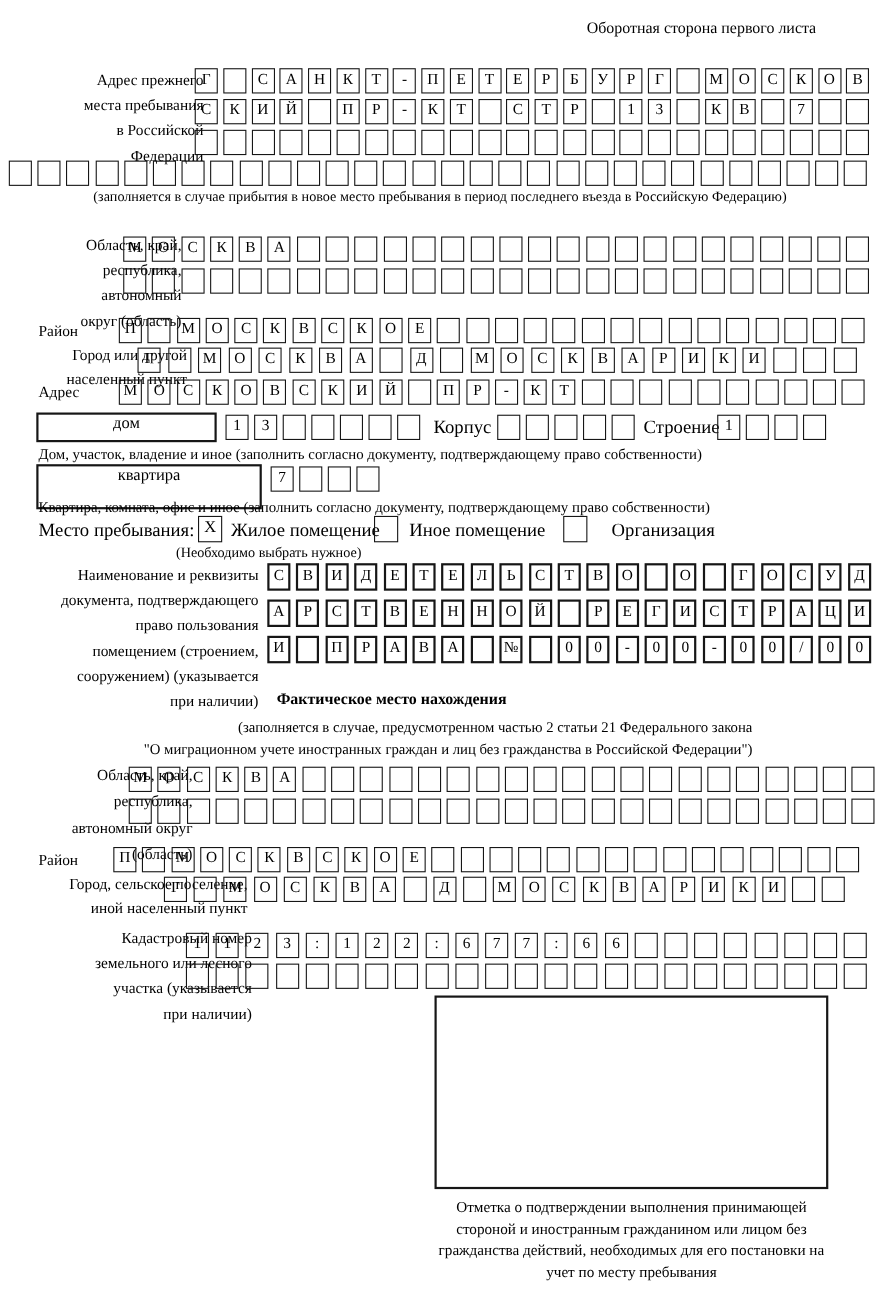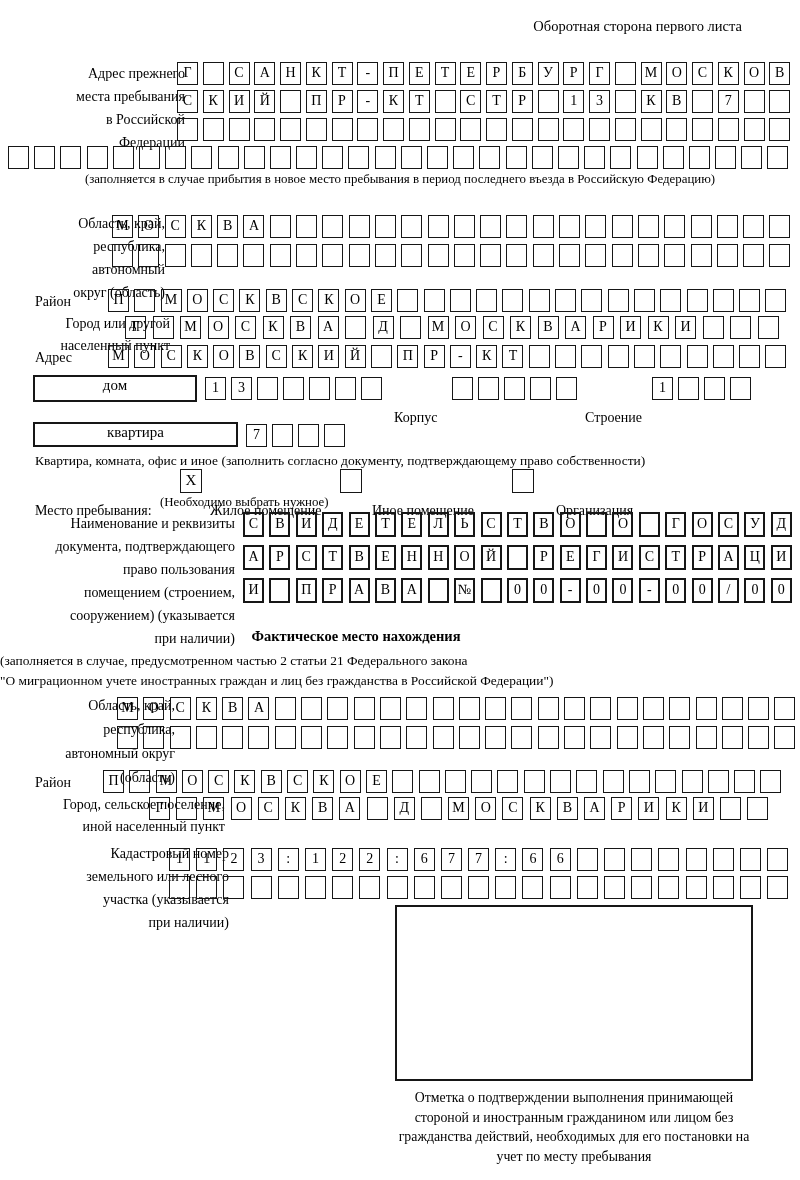--- a/index.html
+++ b/index.html
@@ -12,21 +12,21 @@
   .boxrow{display:flex;}
   .boxrow .cell{box-sizing:border-box;flex:0 0 auto;width:21px;height:23px;
     border:1.6px solid #161616;text-align:center;font-size:14px;line-height:19px;}
   .boxrow.bold .cell{border-width:2px;height:25px;line-height:20px;}
   .g475{gap:4.75px}.g50{gap:5px}.g52{gap:5.2px}.g53{gap:5.3px}
   .g54{gap:5.4px}.g62{gap:6.2px}.g65{gap:6.5px}
   .wide-field{box-sizing:border-box;border:2px solid #161616;display:flex;
     justify-content:center;font-size:15px;}
   .chk{box-sizing:border-box;display:inline-block;width:22px;height:24px;
     border:1.8px solid #161616;text-align:center;font-size:15px;line-height:21px;}
-  .inline-lbl{font-size:14px;margin-top:31px;}
+  .inline-lbl{font-size:17px;}
   .bigbox{box-sizing:border-box;border:2px solid #161616;background:#fff;}
   .caption{font-size:13.8px;line-height:19.5px;text-align:center;}
 </style>
 </head>
 <body>
 
 <div id="page">
 
   <div class="abs" style="top:18px;right:58px;font-size:14.5px">Оборотная сторона первого листа</div>
 
@@ -317,22 +317,23 @@
       <span class="cell"></span>
       <span class="cell"></span>
     </div>
   <div class="abs inline-lbl" style="top:379px;left:585px">Строение</div>
   <div class="abs boxrow g50" style="top:377px;left:652px">
       <span class="cell">1</span>
       <span class="cell"></span>
       <span class="cell"></span>
       <span class="cell"></span>
     </div>
-
-  <div class="abs wide-field" style="top:422px;left:33px;width:205px;height:25px">
+  <div class="abs note" style="top:405px;left:35px;font-size:13.5px">Дом, участок, владение и иное (заполнить согласно документу, подтверждающему право собственности)</div>
+
+  <div class="abs wide-field" style="top:422px;left:33px;width:205px;height:41px">
     <span>квартира</span>
   </div>
   <div class="abs boxrow g50" style="top:424px;left:246px">
       <span class="cell">7</span>
       <span class="cell"></span>
       <span class="cell"></span>
       <span class="cell"></span>
     </div>
   <div class="abs note" style="top:453px;left:35px;font-size:13.5px">Квартира, комната, офис и иное (заполнить согласно документу, подтверждающему право собственности)</div>
 
@@ -415,21 +416,21 @@
       <span class="cell">0</span>
       <span class="cell">-</span>
       <span class="cell">0</span>
       <span class="cell">0</span>
       <span class="cell">/</span>
       <span class="cell">0</span>
       <span class="cell">0</span>
     </div>
 
   <div class="abs title" style="top:628px;left:0;width:712px;font-size:14.5px">Фактическое место нахождения</div>
-  <div class="abs note" style="top:651px;left:0;width:684px;text-align:left;font-size:13.4px;line-height:20px">(заполняется в случае, предусмотренном частью 2 статьи 21 Федерального закона
+  <div class="abs note" style="top:651px;left:0;width:684px;text-align:right;font-size:13.4px;line-height:20px">(заполняется в случае, предусмотренном частью 2 статьи 21 Федерального закона
 "О миграционном учете иностранных граждан и лиц без гражданства в Российской Федерации")</div>
 
   <div class="abs lbl" style="top:694px;left:35px;width:140px;line-height:24px">Область, край,
 республика,
 автономный округ
 (область)</div>
   <div class="abs boxrow g53" style="top:697px;left:117px">
       <span class="cell">М</span>
       <span class="cell">О</span>
       <span class="cell">С</span>

